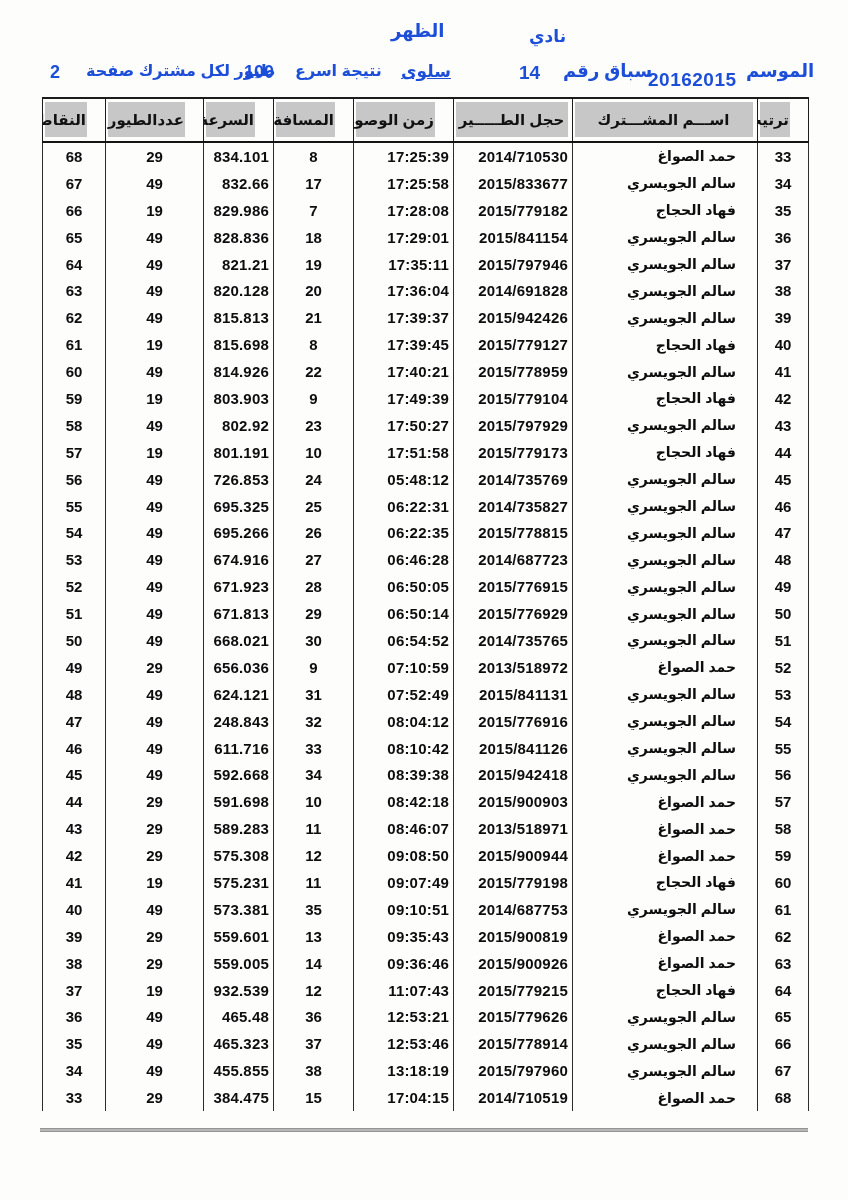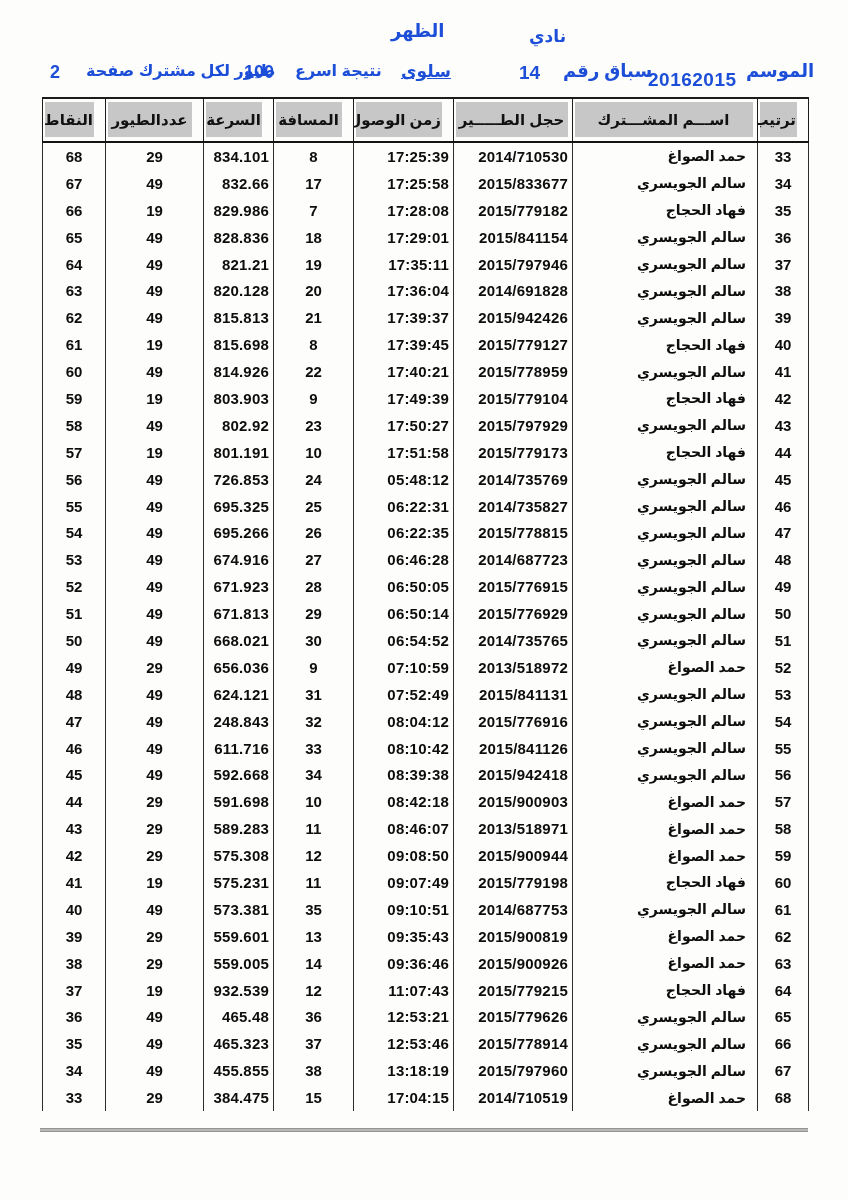--- a/index.html
+++ b/index.html
@@ -34,21 +34,21 @@
   .table-wrap{position:absolute;top:97px;left:42px;width:766px;}
   table{
     width:766px;
     border-collapse:collapse;
     table-layout:fixed;
     direction:rtl;
   }
   thead th{
     background:#c7c7c7;
     background-clip:content-box;
-    padding:3px 12px 4px 2px;
+    padding:3px 19px 4px 2px;
     height:35px;
     border:1px solid #1c1c1c;
     border-top:2px solid #1c1c1c;
     border-bottom:2px solid #141414;
     font-size:15px;
     font-weight:bold;
     text-align:center;
     overflow:hidden;
     white-space:nowrap;
   }
@@ -58,21 +58,21 @@
     border-left:1px solid #2d2d2d;
     border-right:1px solid #2d2d2d;
     font-size:15px;
     font-weight:bold;
     text-align:center;
     padding:0;
     overflow:hidden;
     white-space:nowrap;
     color:#0d0d0d;
   }
-  td.c-name{text-align:right;padding-right:11px;font-size:14px;}
+  td.c-name{text-align:right;padding-right:21px;font-size:14px;}
   td.c-ltr{direction:ltr;text-align:right;padding-right:4px;letter-spacing:.2px;}
   
   .bottom-rule{
     position:absolute;
     top:1128px;left:40px;width:768px;height:4px;
     background:linear-gradient(to bottom,#828282,#c9c9c9,#828282);
   }
 </style>
 </head>
 <body>

